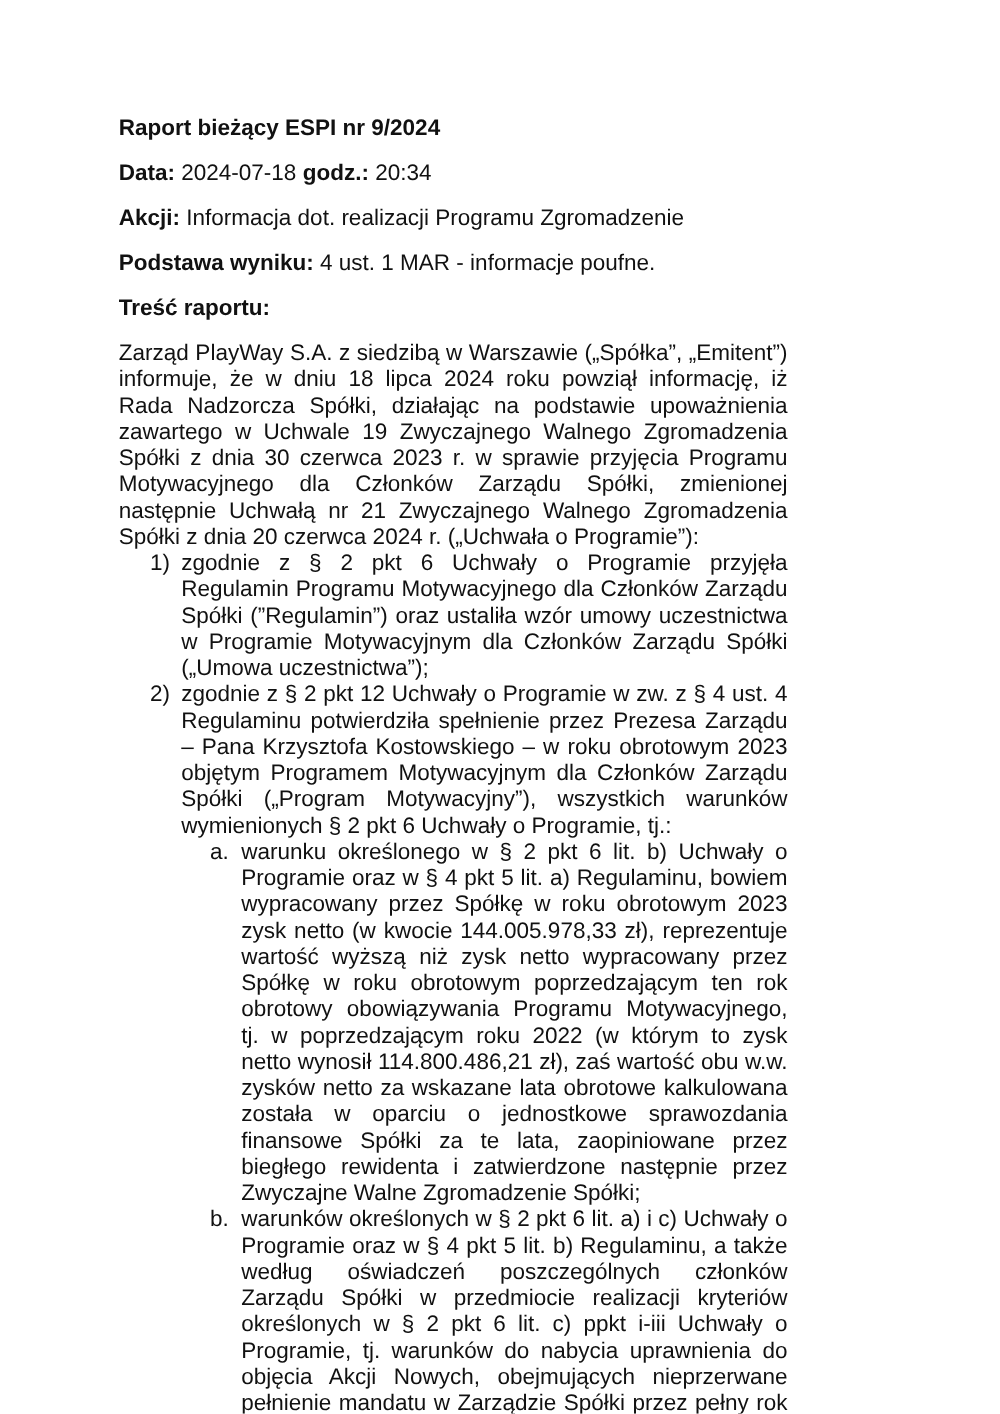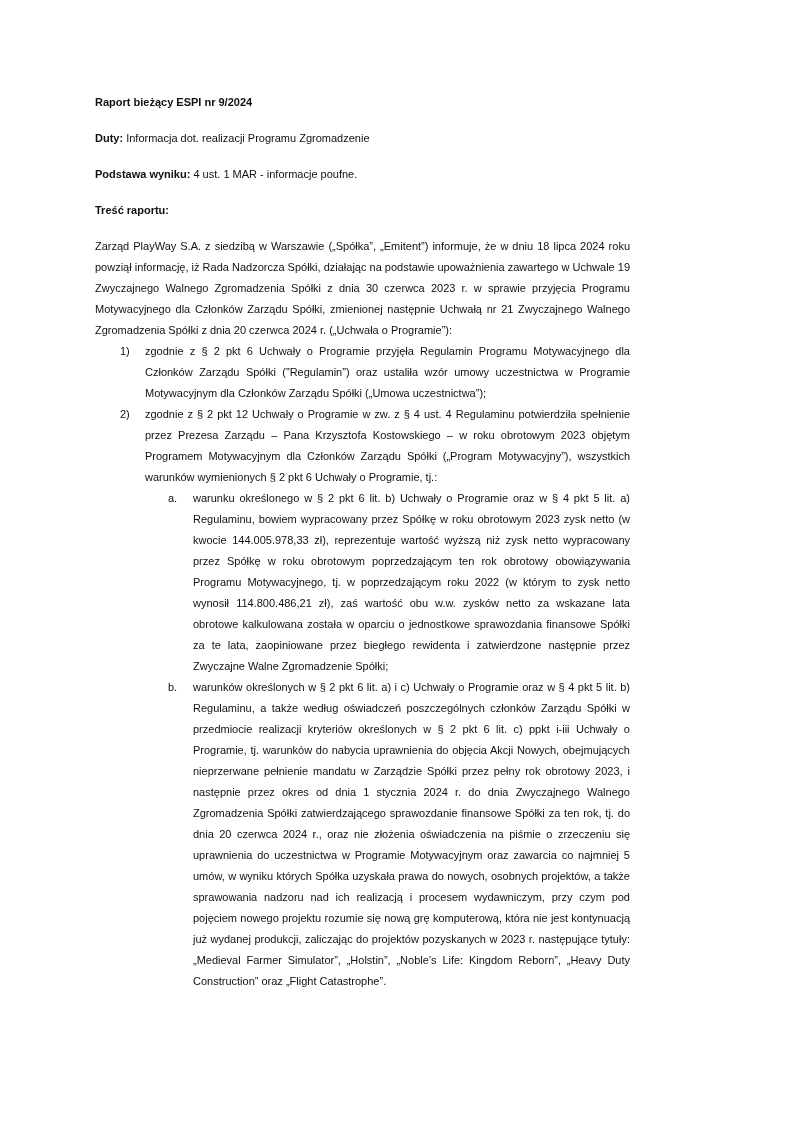--- a/index.html
+++ b/index.html
@@ -3,21 +3,21 @@
 <meta charset="utf-8">
 <style>
   * { margin: 0; padding: 0; box-sizing: border-box; }
   html, body { background: #ffffff; }
   .page {
     position: relative;
     width: 724px;
     height: 1131px;
     background: #ffffff;
     font-family: "Liberation Sans", sans-serif;
-    font-size: 11px;
+    font-size: 18px;
     line-height: 21px;
     color: #111111;
     overflow: hidden;
   }
   .content {
     padding: 92px 94px 0 95px;
   }
   .title-line {
     font-weight: bold;
     margin-bottom: 15px;
@@ -43,22 +43,26 @@
   .level2 { padding-left: 73px; }
 </style>
 </head>
 <body>
 
 <div class="page">
   <div class="content">
 
     <p class="title-line">Raport bieżący ESPI nr 9/2024</p>
 
+    <p class="meta-line"><b>Data:</b>
+      <span>2024-07-18</span>
+      <b>godz.:</b>
+      <span>20:34</span></p>
 
-    <p class="meta-line"><b>Duty:</b>
+    <p class="meta-line"><b>Akcji:</b>
       <span>Informacja dot. realizacji Programu Zgromadzenie</span></p>
 
     <p class="meta-line"><b>Podstawa wyniku:</b>
       <span>4 ust. 1 MAR - informacje poufne.</span></p>
 
     <p class="meta-line"><b>Treść raportu:</b></p>
 
     <p class="body-paragraph">Zarząd PlayWay S.A. z siedzibą w Warszawie („Spółka”, „Emitent”) informuje, że w dniu 18 lipca 2024 roku powziął informację, iż Rada Nadzorcza Spółki, działając na podstawie upoważnienia zawartego w Uchwale 19 Zwyczajnego Walnego Zgromadzenia Spółki z dnia 30 czerwca 2023 r. w sprawie przyjęcia Programu Motywacyjnego dla Członków Zarządu Spółki, zmienionej następnie Uchwałą nr 21 Zwyczajnego Walnego Zgromadzenia Spółki z dnia 20 czerwca 2024 r. („Uchwała o Programie”):</p>
 
     <div class="list-item level1">

